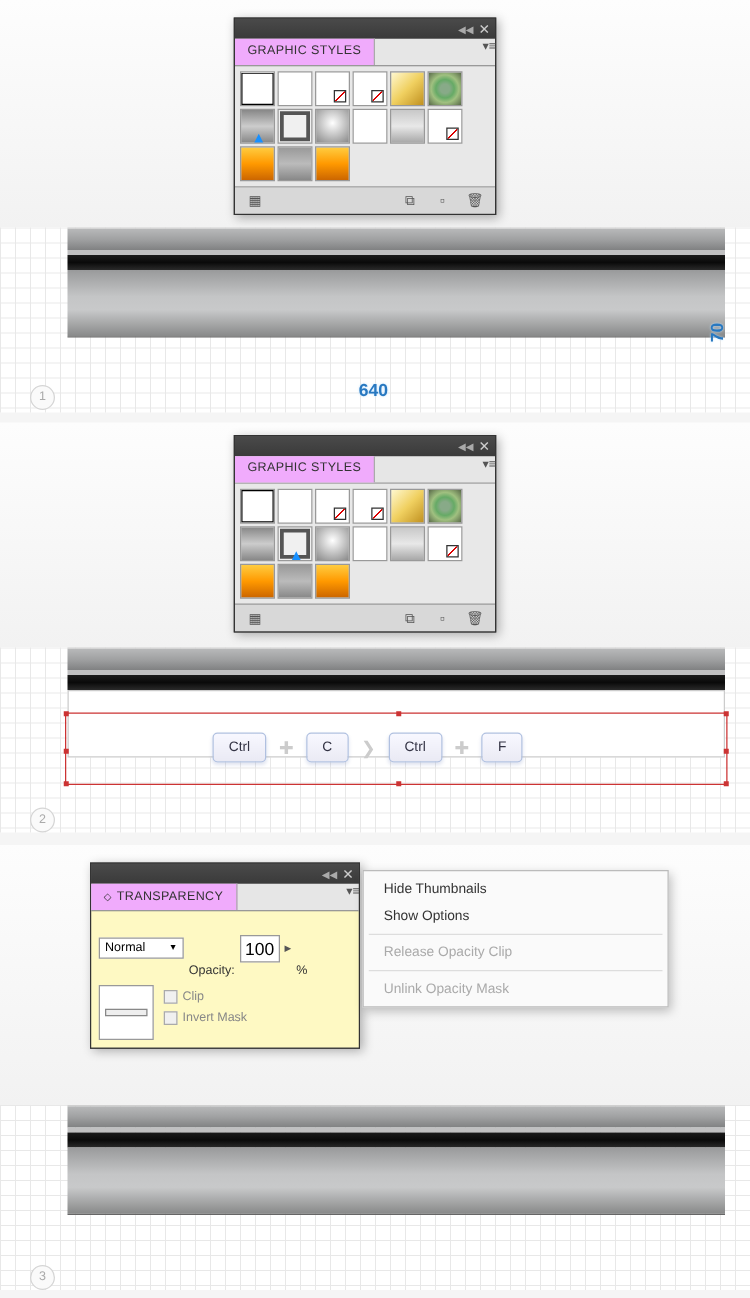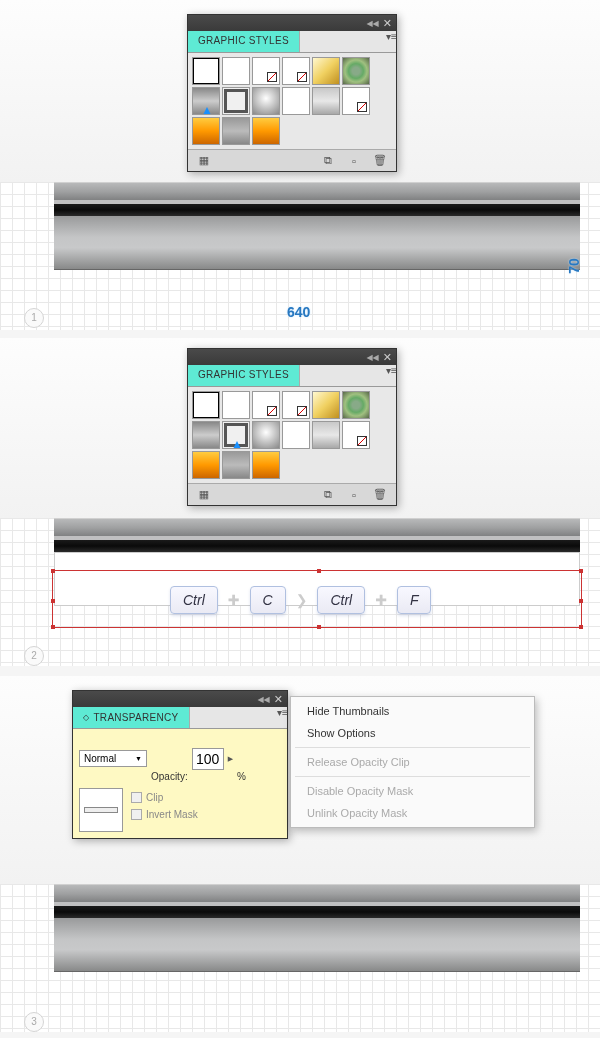--- a/index.html
+++ b/index.html
@@ -21,21 +21,21 @@
 
 
 .step-circle { position: absolute; width: 20px; height: 20px; border-radius: 50%; background: #fafafa; border: 1px solid #d5d5d5; text-align: center; font-size: 10px; color: #aaa; line-height: 18px; }
 
 
 .panel { position: absolute; background: #535353; border: 1px solid #333; box-shadow: 2px 2px 8px rgba(0,0,0,0.3); font-size: 11px; }
 .panel-header { height: 16px; background: linear-gradient(#4a4a4a, #3a3a3a); display: flex; justify-content: flex-end; align-items: center; padding: 0 4px; gap: 4px; }
 .panel-header .chev { color: #aaa; font-size: 8px; }
 .panel-header .close { color: #ccc; font-size: 11px; cursor: pointer; }
 .panel-tabs { height: 22px; background: #e6e6e6; display: flex; border-bottom: 1px solid #999; }
-.panel-tab { padding: 4px 10px; font-size: 10px; color: #333; background: #5eead4; border-right: 1px solid #aaa; letter-spacing: 0.3px; }
+.panel-tab { padding: 4px 10px; font-size: 10px; color: #333; background: #f0abfc; border-right: 1px solid #aaa; letter-spacing: 0.3px; }
 .panel-body { background: #e8e8e8; padding: 4px; }
 .panel-footer { height: 22px; background: #d8d8d8; border-top: 1px solid #aaa; display: flex; align-items: center; padding: 0 8px; gap: 12px; justify-content: space-between; }
 .panel-menu { width: 14px; text-align: right; color: #555; font-size: 10px; padding: 0 4px; }
 
 
 .swatch-grid { display: grid; grid-template-columns: repeat(6, 28px); gap: 2px; }
 .swatch { width: 28px; height: 28px; border: 1px solid #999; background: #fff; position: relative; overflow: hidden; }
 .swatch.sel { box-shadow: 0 0 0 1px #000 inset; }
 .sw-none::before { content: ""; position: absolute; bottom: 2px; right: 2px; width: 8px; height: 8px; background: linear-gradient(135deg, #fff 45%, #d00 46%, #d00 54%, #fff 55%); border: 1px solid #333; }
 .sw-grad-gold { background: linear-gradient(135deg, #fff8d0, #f0d060, #c09020); }
@@ -50,21 +50,21 @@
 .sw-gray { background: linear-gradient(#999, #bbb, #888); }
 .sw-empty { background: transparent; border:none; }
 .arrow-up { position:absolute; bottom:-3px; left:9px; width:0; height:0; border-left:5px solid transparent; border-right:5px solid transparent; border-bottom:10px solid #1890ff; }
 
 
 .dim-w { position:absolute; font-size:14px; font-weight:bold; color:#2878c0; text-shadow: 0 0 2px #bde0ff; }
 .dim-h { position:absolute; font-size:14px; font-weight:bold; color:#2878c0; transform: rotate(-90deg); text-shadow: 0 0 2px #bde0ff; }
 
 
 .key-row { position:absolute; display:flex; align-items:center; gap:10px; }
-.key { background: linear-gradient(#f8f8ff, #eaeaf4); border:1px solid #b0c0e0; border-radius:4px; padding:5px 12px; font-size:14px; color:#334; box-shadow: 0 2px 3px rgba(100,120,180,0.2); font-style: italic; }
+.key { background: linear-gradient(#f8f8ff, #eaeaf4); border:1px solid #b0c0e0; border-radius:4px; padding:5px 12px; font-size:11px; color:#334; box-shadow: 0 2px 3px rgba(100,120,180,0.2); }
 .key-sep { font-size:14px; color:#ccc; }
 
 
 .tp-body { background: #fef9c3; padding: 6px; }
 .tp-row1 { display:flex; align-items:center; gap:4px; margin-bottom:6px; }
 .tp-select { border:1px solid #999; background:#fff; font-size:10px; padding:2px 4px; width:68px; display:flex; justify-content:space-between; align-items:center; }
 .tp-label { font-size:10px; color:#333;margin-top:36px; }
 .tp-input { width:32px; border:1px solid #999; background:#fff; font-size:14px; padding:2px; text-align:center; }
 .tp-row2 { display:flex; gap:8px; align-items:flex-start; }
 .tp-thumb { width:44px; height:44px; border:1px solid #999; background:#fff; display:flex; align-items:center; justify-content:center; }
@@ -283,15 +283,14 @@
     </div>
   </div>
 </div>
 
 <div class="flyout" style="top:696px; left:290px; width:245px;">
   <div class="flyout-item">Hide Thumbnails</div>
   <div class="flyout-item">Show Options</div>
   <div class="flyout-sep"></div>
   <div class="flyout-item disabled">Release Opacity Clip</div>
   <div class="flyout-sep"></div>
-  <div class="flyout-item disabled">Disable Opacity Mask</div>
   <div class="flyout-item disabled">Unlink Opacity Mask</div>
 </div>
 
 </body></html>

